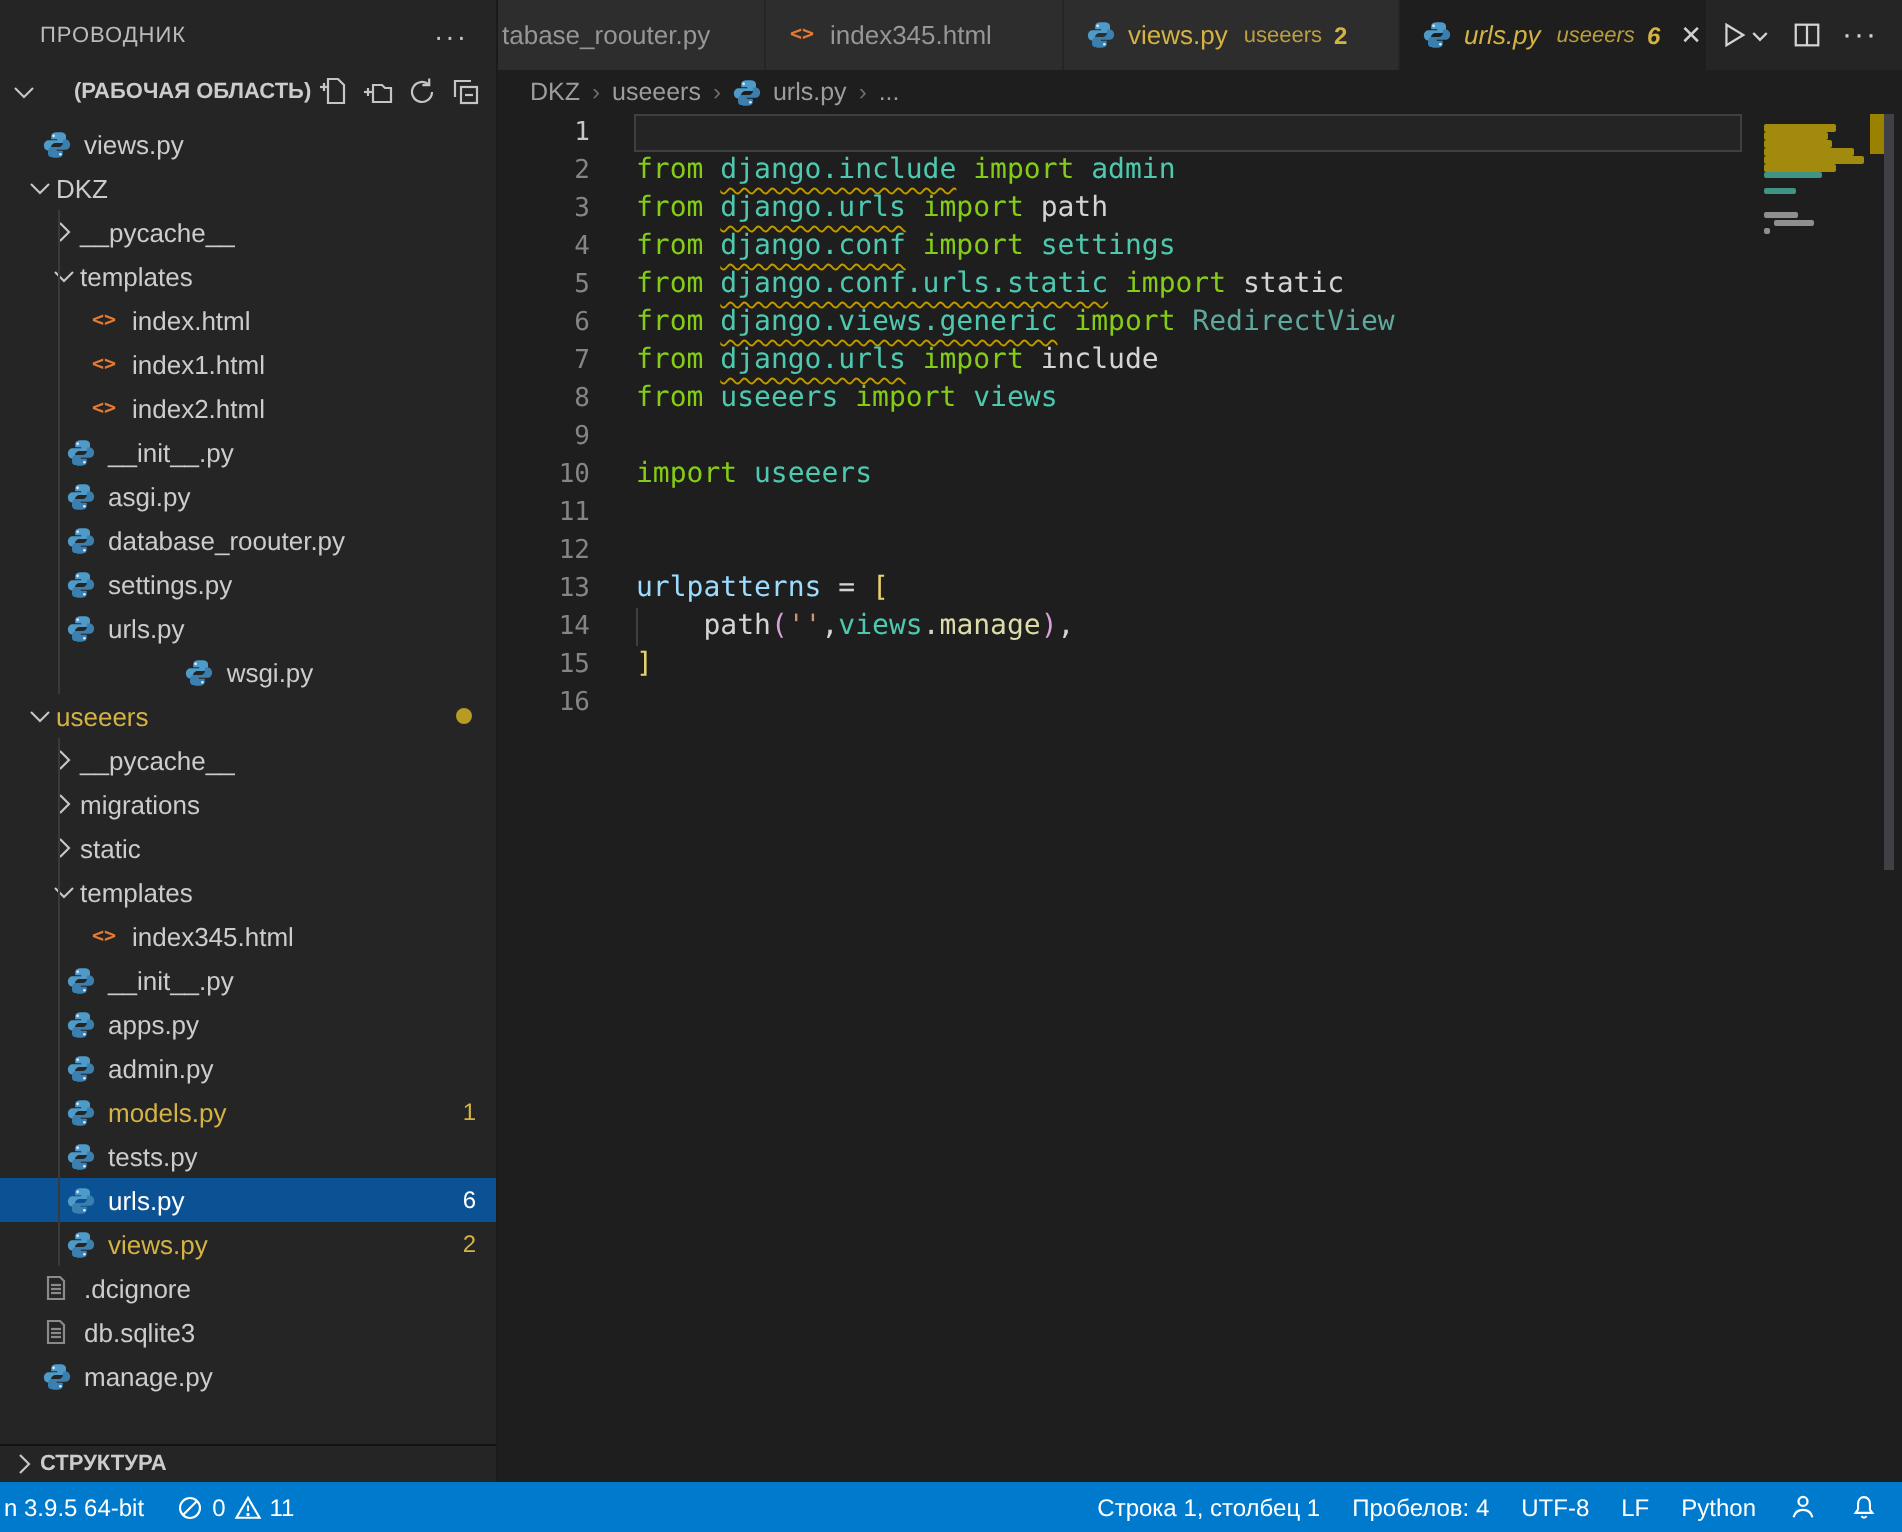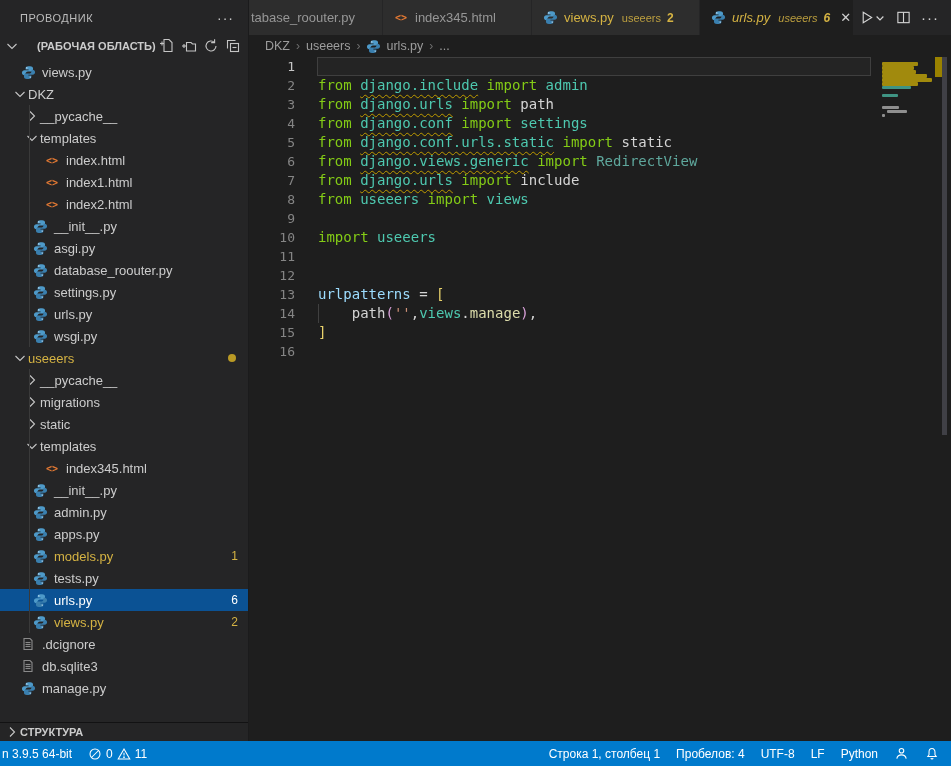--- a/index.html
+++ b/index.html
@@ -277,21 +277,21 @@
                 <svg width="15" height="15" viewBox="0 0 16 16">
                   <path d="M7.9 1.2c-1.9 0-3 .8-3 2.1v1.6h3.2v.6H3.6C2.2 5.5 1 6.6 1 8.2s1.1 2.7 2.5 2.7h1.3V9.4c0-1.4 1.2-2.5 2.6-2.5h3.2c1.2 0 2.2-1 2.2-2.2V3.3c0-1.3-1.4-2.1-3-2.1h-1.9z" fill="#4e9ac9"></path>
                   <path d="M8.1 14.8c1.9 0 3-.8 3-2.1v-1.6H7.9v-.6h4.5c1.4 0 2.6-1.1 2.6-2.7S13.9 5.1 12.5 5.1h-1.3v1.5c0 1.4-1.2 2.5-2.6 2.5H5.4c-1.2 0-2.2 1-2.2 2.2v1.4c0 1.3 1.4 2.1 3 2.1h1.9z" fill="#3a7fae"></path>
                   <circle cx="6.2" cy="3.1" r=".7" fill="#dfeefb"></circle>
                   <circle cx="9.8" cy="12.9" r=".7" fill="#dfeefb"></circle>
                 </svg>
               </span>
             </span>
             <span>urls.py</span>
           </div>
-          <div class="trow" style="padding-left: 32px;">
+          <div class="trow" style=" justify-content: center;">
             <span class="ficon">
               <span style="display: flex; align-items: center;">
                 <svg width="15" height="15" viewBox="0 0 16 16">
                   <path d="M7.9 1.2c-1.9 0-3 .8-3 2.1v1.6h3.2v.6H3.6C2.2 5.5 1 6.6 1 8.2s1.1 2.7 2.5 2.7h1.3V9.4c0-1.4 1.2-2.5 2.6-2.5h3.2c1.2 0 2.2-1 2.2-2.2V3.3c0-1.3-1.4-2.1-3-2.1h-1.9z" fill="#4e9ac9"></path>
                   <path d="M8.1 14.8c1.9 0 3-.8 3-2.1v-1.6H7.9v-.6h4.5c1.4 0 2.6-1.1 2.6-2.7S13.9 5.1 12.5 5.1h-1.3v1.5c0 1.4-1.2 2.5-2.6 2.5H5.4c-1.2 0-2.2 1-2.2 2.2v1.4c0 1.3 1.4 2.1 3 2.1h1.9z" fill="#3a7fae"></path>
                   <circle cx="6.2" cy="3.1" r=".7" fill="#dfeefb"></circle>
                   <circle cx="9.8" cy="12.9" r=".7" fill="#dfeefb"></circle>
                 </svg>
               </span>
             </span>
@@ -373,34 +373,34 @@
             <span class="ficon">
               <span style="display: flex; align-items: center;">
                 <svg width="15" height="15" viewBox="0 0 16 16">
                   <path d="M7.9 1.2c-1.9 0-3 .8-3 2.1v1.6h3.2v.6H3.6C2.2 5.5 1 6.6 1 8.2s1.1 2.7 2.5 2.7h1.3V9.4c0-1.4 1.2-2.5 2.6-2.5h3.2c1.2 0 2.2-1 2.2-2.2V3.3c0-1.3-1.4-2.1-3-2.1h-1.9z" fill="#4e9ac9"></path>
                   <path d="M8.1 14.8c1.9 0 3-.8 3-2.1v-1.6H7.9v-.6h4.5c1.4 0 2.6-1.1 2.6-2.7S13.9 5.1 12.5 5.1h-1.3v1.5c0 1.4-1.2 2.5-2.6 2.5H5.4c-1.2 0-2.2 1-2.2 2.2v1.4c0 1.3 1.4 2.1 3 2.1h1.9z" fill="#3a7fae"></path>
                   <circle cx="6.2" cy="3.1" r=".7" fill="#dfeefb"></circle>
                   <circle cx="9.8" cy="12.9" r=".7" fill="#dfeefb"></circle>
                 </svg>
               </span>
             </span>
+            <span>apps.py</span>
+          </div>
+          <div class="trow" style="padding-left: 32px;">
+            <span class="ficon">
+              <span style="display: flex; align-items: center;">
+                <svg width="15" height="15" viewBox="0 0 16 16">
+                  <path d="M7.9 1.2c-1.9 0-3 .8-3 2.1v1.6h3.2v.6H3.6C2.2 5.5 1 6.6 1 8.2s1.1 2.7 2.5 2.7h1.3V9.4c0-1.4 1.2-2.5 2.6-2.5h3.2c1.2 0 2.2-1 2.2-2.2V3.3c0-1.3-1.4-2.1-3-2.1h-1.9z" fill="#4e9ac9"></path>
+                  <path d="M8.1 14.8c1.9 0 3-.8 3-2.1v-1.6H7.9v-.6h4.5c1.4 0 2.6-1.1 2.6-2.7S13.9 5.1 12.5 5.1h-1.3v1.5c0 1.4-1.2 2.5-2.6 2.5H5.4c-1.2 0-2.2 1-2.2 2.2v1.4c0 1.3 1.4 2.1 3 2.1h1.9z" fill="#3a7fae"></path>
+                  <circle cx="6.2" cy="3.1" r=".7" fill="#dfeefb"></circle>
+                  <circle cx="9.8" cy="12.9" r=".7" fill="#dfeefb"></circle>
+                </svg>
+              </span>
+            </span>
             <span>admin.py</span>
-          </div>
-          <div class="trow" style="padding-left: 32px;">
-            <span class="ficon">
-              <span style="display: flex; align-items: center;">
-                <svg width="15" height="15" viewBox="0 0 16 16">
-                  <path d="M7.9 1.2c-1.9 0-3 .8-3 2.1v1.6h3.2v.6H3.6C2.2 5.5 1 6.6 1 8.2s1.1 2.7 2.5 2.7h1.3V9.4c0-1.4 1.2-2.5 2.6-2.5h3.2c1.2 0 2.2-1 2.2-2.2V3.3c0-1.3-1.4-2.1-3-2.1h-1.9z" fill="#4e9ac9"></path>
-                  <path d="M8.1 14.8c1.9 0 3-.8 3-2.1v-1.6H7.9v-.6h4.5c1.4 0 2.6-1.1 2.6-2.7S13.9 5.1 12.5 5.1h-1.3v1.5c0 1.4-1.2 2.5-2.6 2.5H5.4c-1.2 0-2.2 1-2.2 2.2v1.4c0 1.3 1.4 2.1 3 2.1h1.9z" fill="#3a7fae"></path>
-                  <circle cx="6.2" cy="3.1" r=".7" fill="#dfeefb"></circle>
-                  <circle cx="9.8" cy="12.9" r=".7" fill="#dfeefb"></circle>
-                </svg>
-              </span>
-            </span>
-            <span>apps.py</span>
           </div>
           <div class="trow warn" style="padding-left: 32px;">
             <span class="ficon">
               <span style="display: flex; align-items: center;">
                 <svg width="15" height="15" viewBox="0 0 16 16">
                   <path d="M7.9 1.2c-1.9 0-3 .8-3 2.1v1.6h3.2v.6H3.6C2.2 5.5 1 6.6 1 8.2s1.1 2.7 2.5 2.7h1.3V9.4c0-1.4 1.2-2.5 2.6-2.5h3.2c1.2 0 2.2-1 2.2-2.2V3.3c0-1.3-1.4-2.1-3-2.1h-1.9z" fill="#4e9ac9"></path>
                   <path d="M8.1 14.8c1.9 0 3-.8 3-2.1v-1.6H7.9v-.6h4.5c1.4 0 2.6-1.1 2.6-2.7S13.9 5.1 12.5 5.1h-1.3v1.5c0 1.4-1.2 2.5-2.6 2.5H5.4c-1.2 0-2.2 1-2.2 2.2v1.4c0 1.3 1.4 2.1 3 2.1h1.9z" fill="#3a7fae"></path>
                   <circle cx="6.2" cy="3.1" r=".7" fill="#dfeefb"></circle>
                   <circle cx="9.8" cy="12.9" r=".7" fill="#dfeefb"></circle>
                 </svg>

